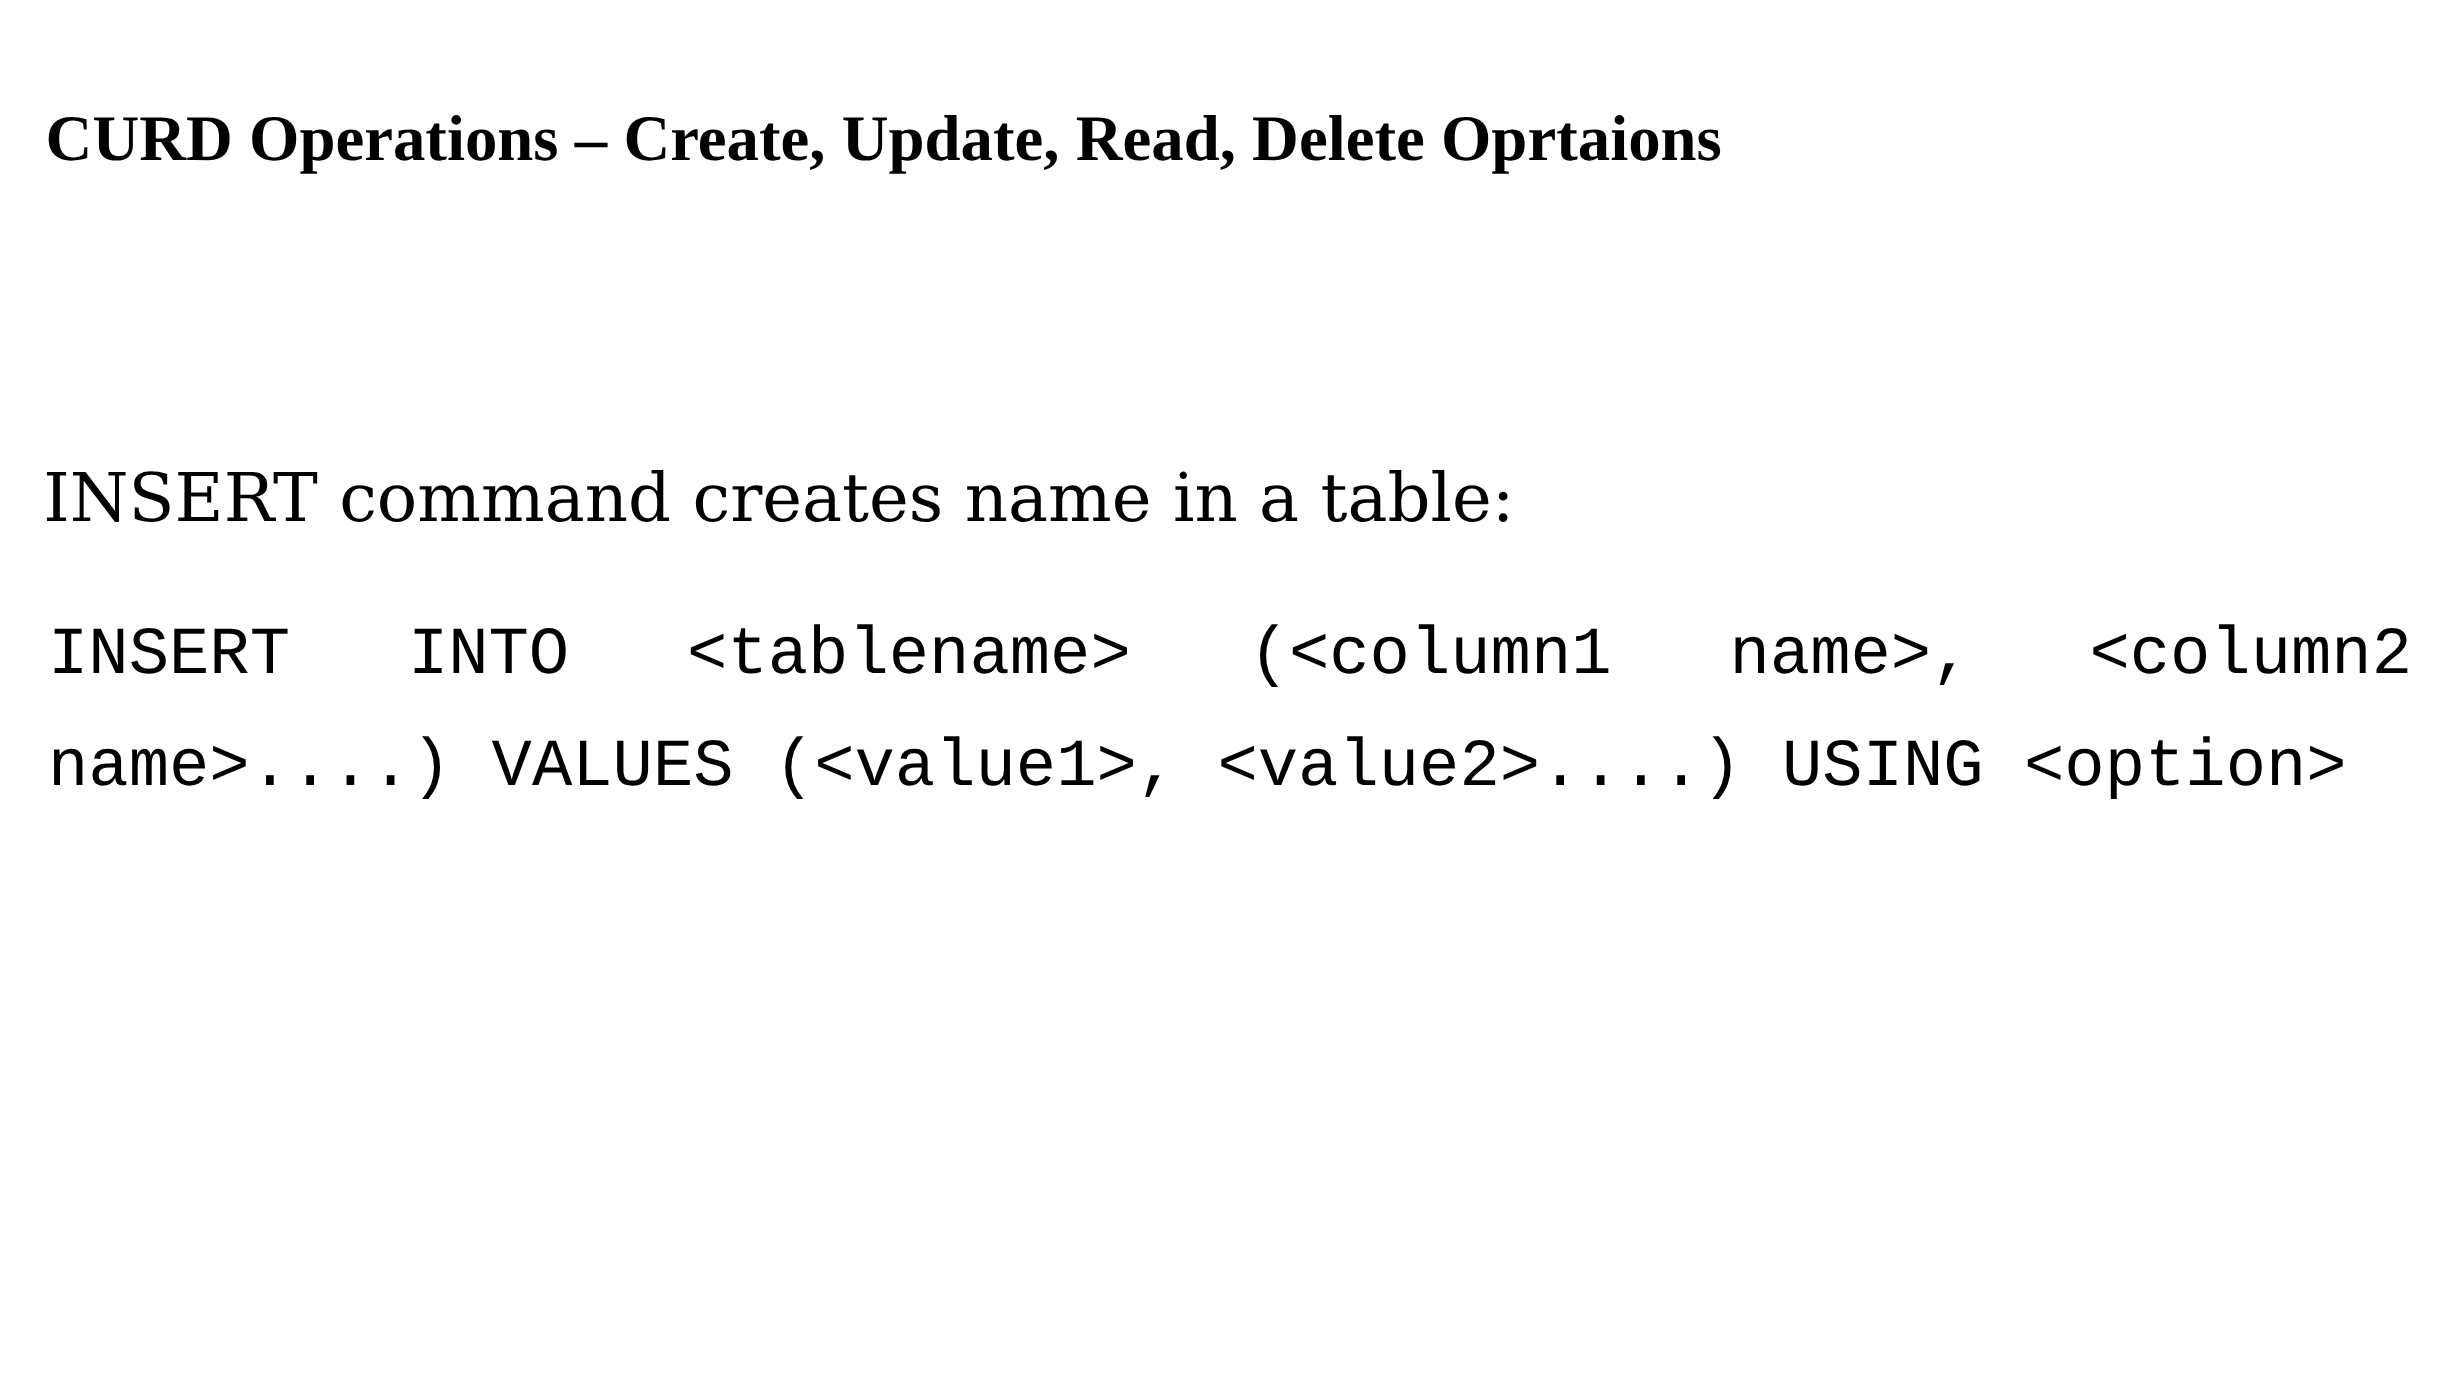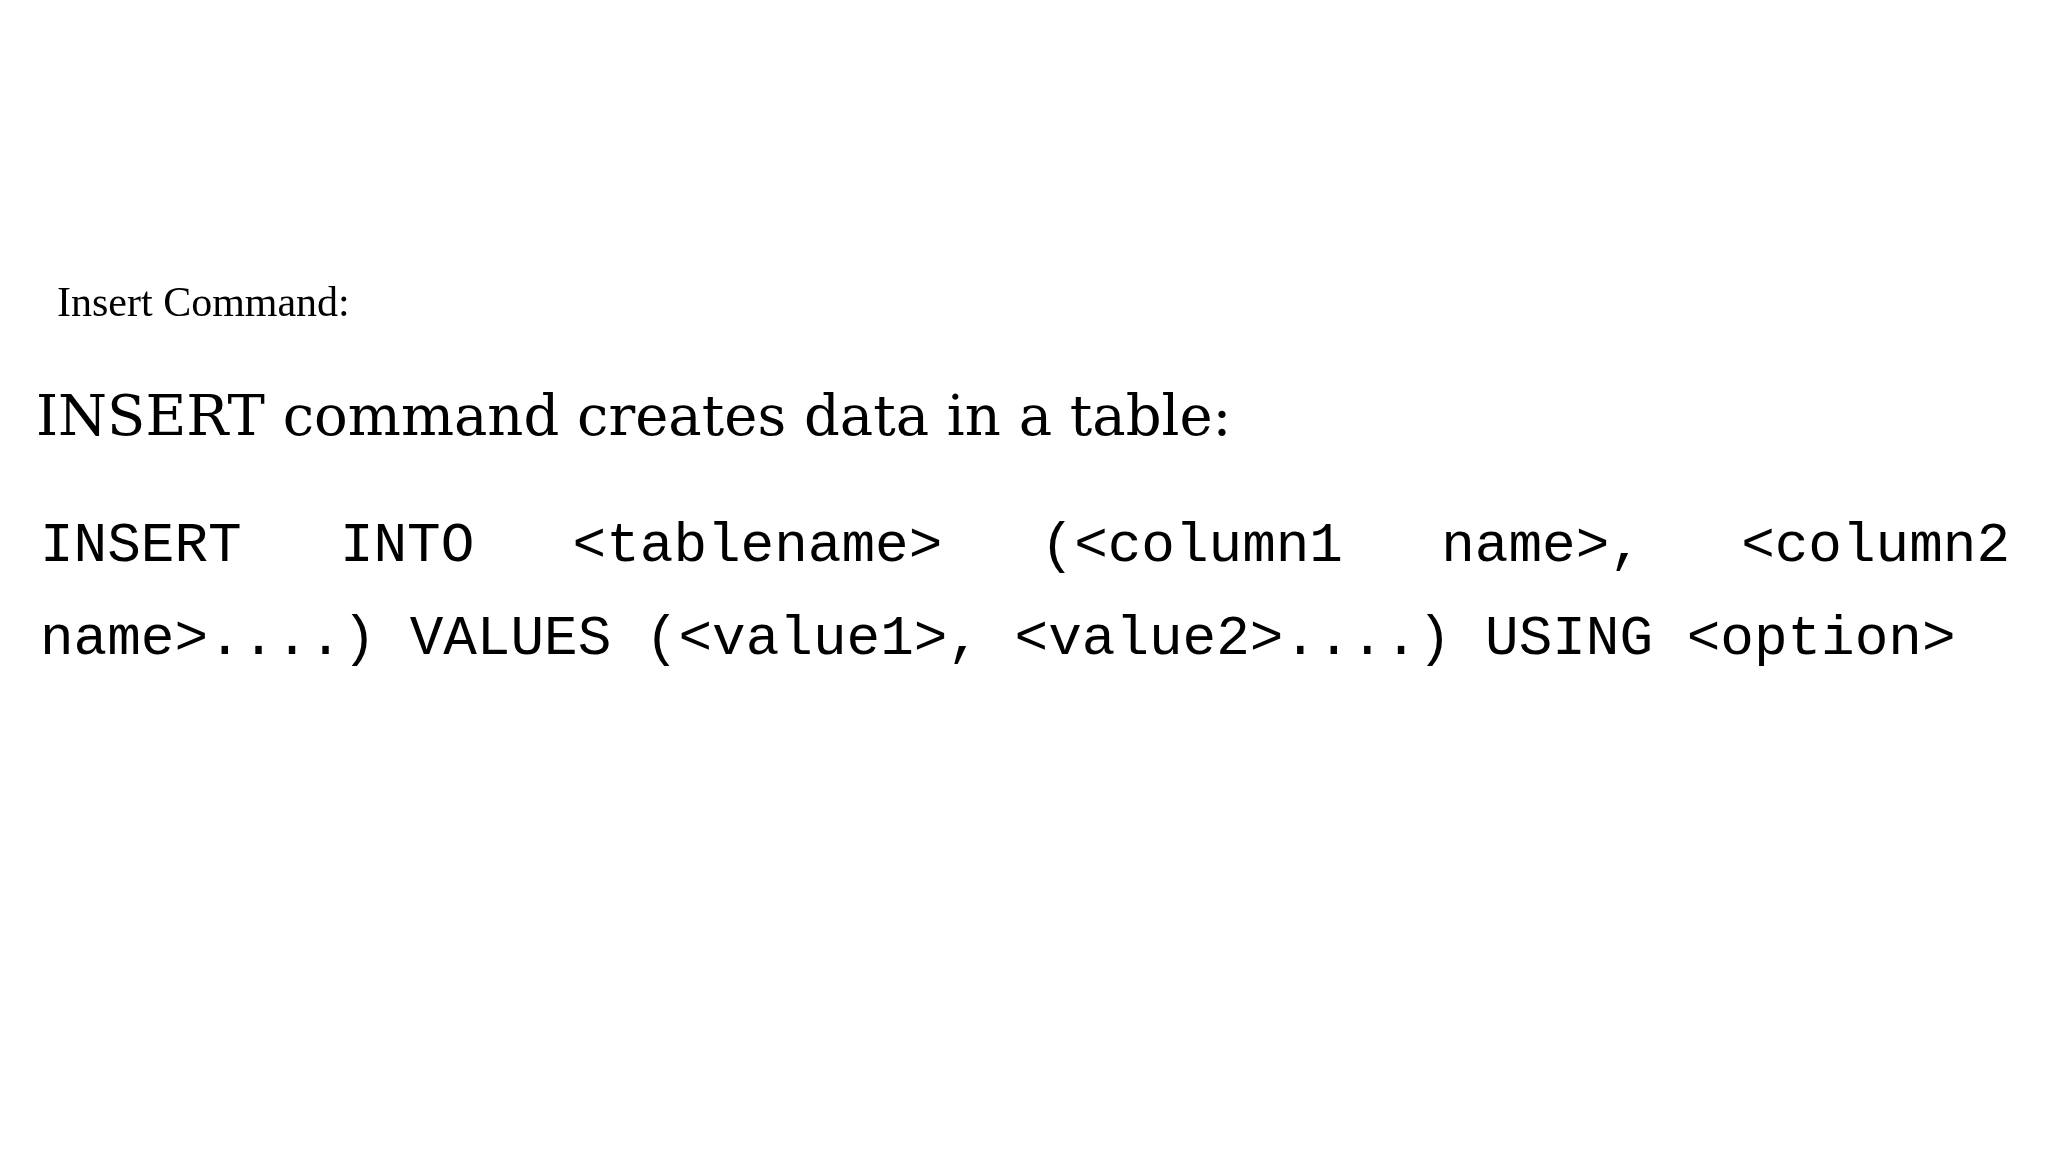--- a/index.html
+++ b/index.html
@@ -65,20 +65,20 @@
     color: #000000;
     word-break: normal;
     overflow-wrap: normal;
   }
 </style>
 </head>
 <body>
 
 <div class="page">
 
+  <h1 class="doc-title">CURD Operations – Create, Update, Read, Delete Oprtaions</h1>
 
-  <div class="section-label">Insert Command:</div>
 
-  <div class="statement">INSERT command creates data in a table:</div>
+  <div class="statement">INSERT command creates name in a table:</div>
 
   <div class="code-block">INSERT INTO &lt;tablename&gt; (&lt;column1 name&gt;, &lt;column2 name&gt;....) VALUES (&lt;value1&gt;, &lt;value2&gt;....) USING &lt;option&gt;</div>
 
 </div>
 
 </body></html>

